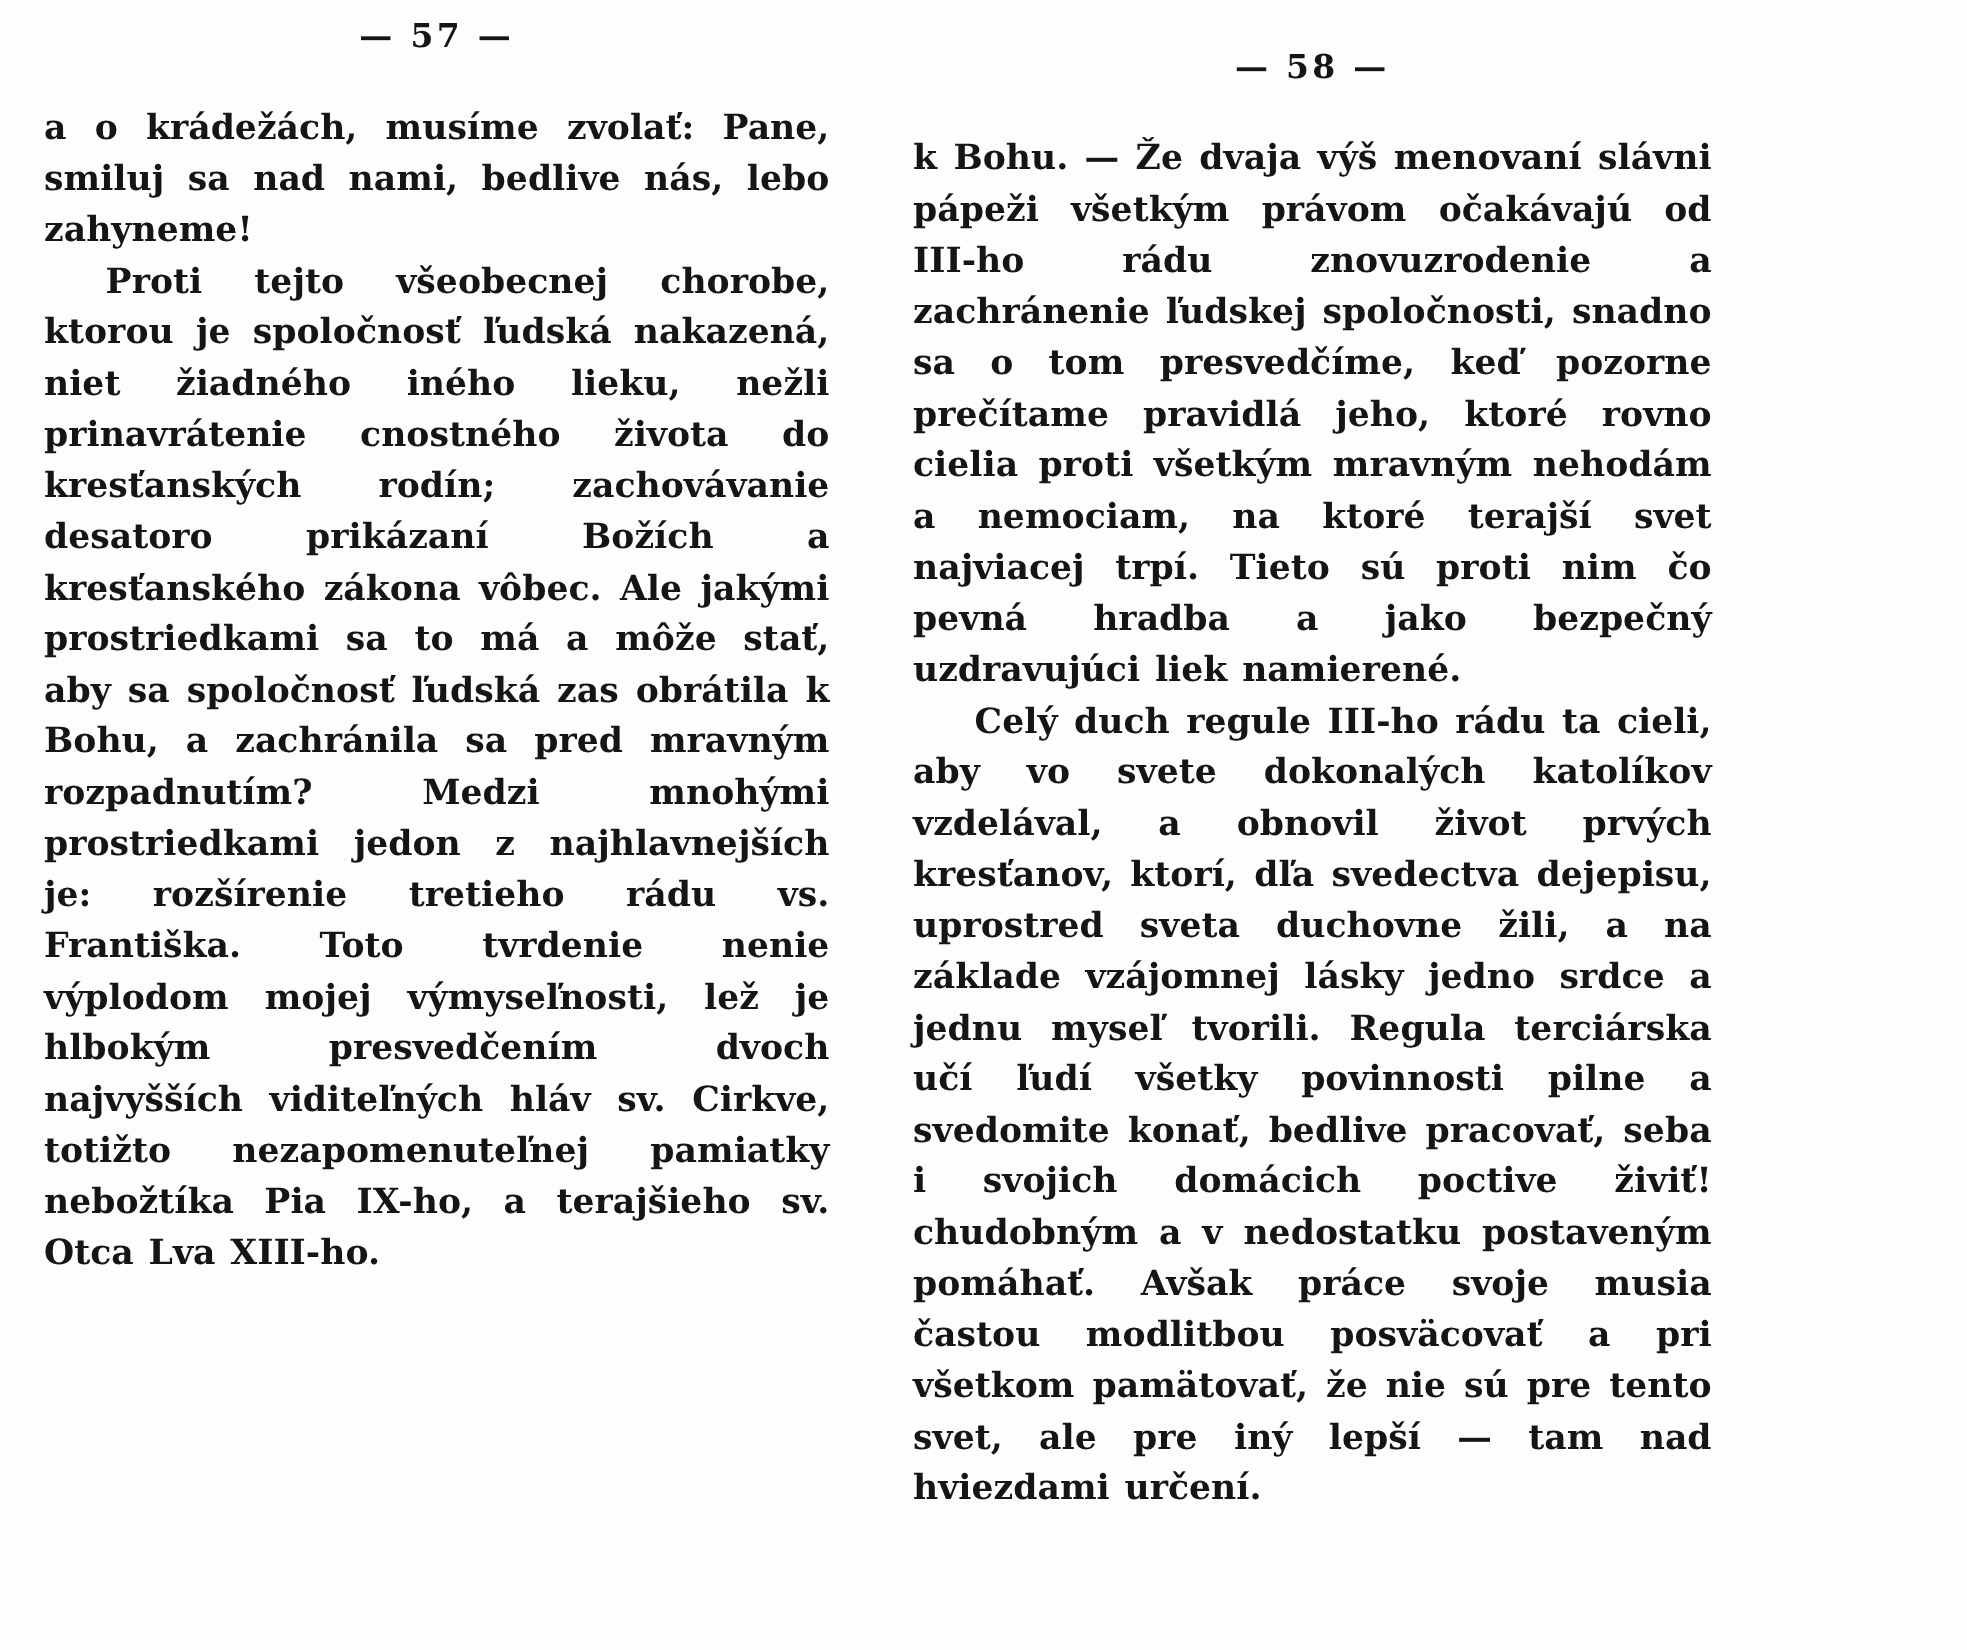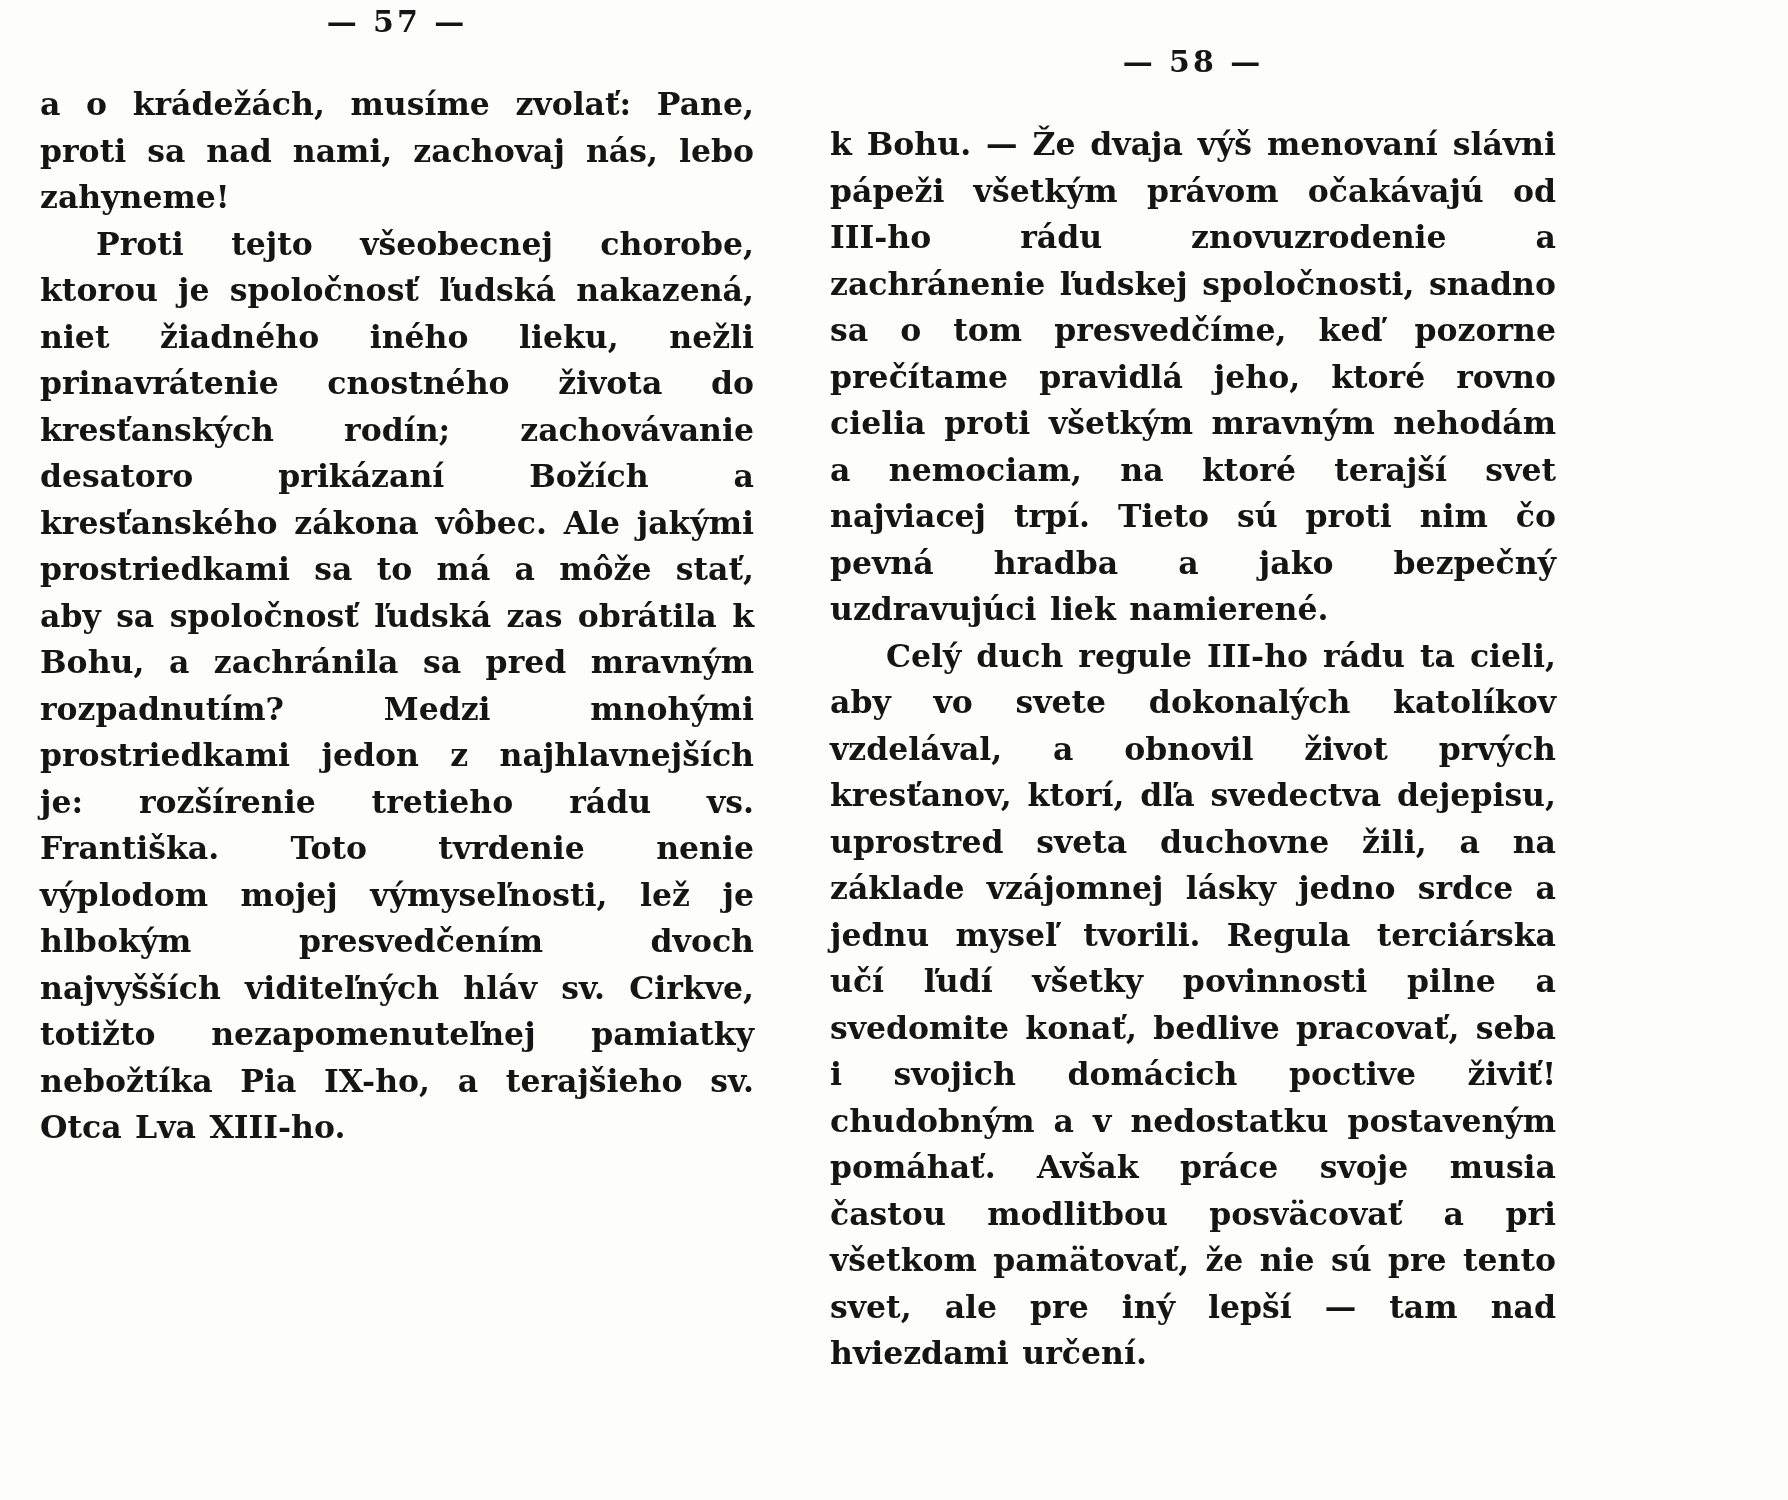--- a/index.html
+++ b/index.html
@@ -18,21 +18,21 @@
   .spread {
     display: flex;
     align-items: flex-start;
   }
   .page {
     box-sizing: border-box;
   }
   .page-left {
     width: 714px;
     margin-left: 40px;
-    padding-top: 4px;
+    padding-top: 16px;
   }
   .page-right {
     width: 726px;
     margin-left: 76px;
     padding-top: 44px;
   }
   .page-number {
     text-align: center;
     font-size: 30px;
     letter-spacing: 3px;
@@ -50,21 +50,21 @@
     text-indent: 56px;
   }
 </style>
 </head>
 <body>
 
 <div class="spread">
 
   <div class="page page-left">
     <div class="page-number">— 57 —</div>
-    <p class="para">a o krádežách, musíme zvolať: Pane, proti sa nad nami, zachovaj nás, lebo zahyneme!</p>
+    <p class="para">a o krádežách, musíme zvolať: Pane, smiluj sa nad nami, bedlive nás, lebo zahyneme!</p>
     <p class="para indent">Proti tejto všeobecnej chorobe, ktorou je spoločnosť ľudská nakazená, niet žiadného iného lieku, nežli prinavrátenie cnostného života do kresťanských rodín; zachovávanie desatoro prikázaní Božích a kresťanského zákona vôbec. Ale jakými prostriedkami sa to má a môže stať, aby sa spoločnosť ľudská zas obrátila k Bohu, a zachránila sa pred mravným rozpadnutím? Medzi mnohými prostriedkami jedon z najhlavnejších je: rozšírenie tretieho rádu vs. Františka. Toto tvrdenie nenie výplodom mojej výmyseľnosti, lež je hlbokým presvedčením dvoch najvyšších viditeľných hláv sv. Cirkve, totižto nezapomenuteľnej pamiatky nebožtíka Pia IX-ho, a terajšieho sv. Otca Lva XIII-ho.</p>
   </div>
 
   <div class="page page-right">
     <div class="page-number">— 58 —</div>
     <p class="para">k Bohu. — Že dvaja výš menovaní slávni pápeži všetkým právom očakávajú od III-ho rádu znovuzrodenie a zachránenie ľudskej spoločnosti, snadno sa o tom presvedčíme, keď pozorne prečítame pravidlá jeho, ktoré rovno cielia proti všetkým mravným nehodám a nemociam, na ktoré terajší svet najviacej trpí. Tieto sú proti nim čo pevná hradba a jako bezpečný uzdravujúci liek namierené.</p>
     <p class="para indent">Celý duch regule III-ho rádu ta cieli, aby vo svete dokonalých katolíkov vzdelával, a obnovil život prvých kresťanov, ktorí, dľa svedectva dejepisu, uprostred sveta duchovne žili, a na základe vzájomnej lásky jedno srdce a jednu myseľ tvorili. Regula terciárska učí ľudí všetky povinnosti pilne a svedomite konať, bedlive pracovať, seba i svojich domácich poctive živiť! chudobným a v nedostatku postaveným pomáhať. Avšak práce svoje musia častou modlitbou posväcovať a pri všetkom pamätovať, že nie sú pre tento svet, ale pre iný lepší — tam nad hviezdami určení.</p>
   </div>
 
 </div>

